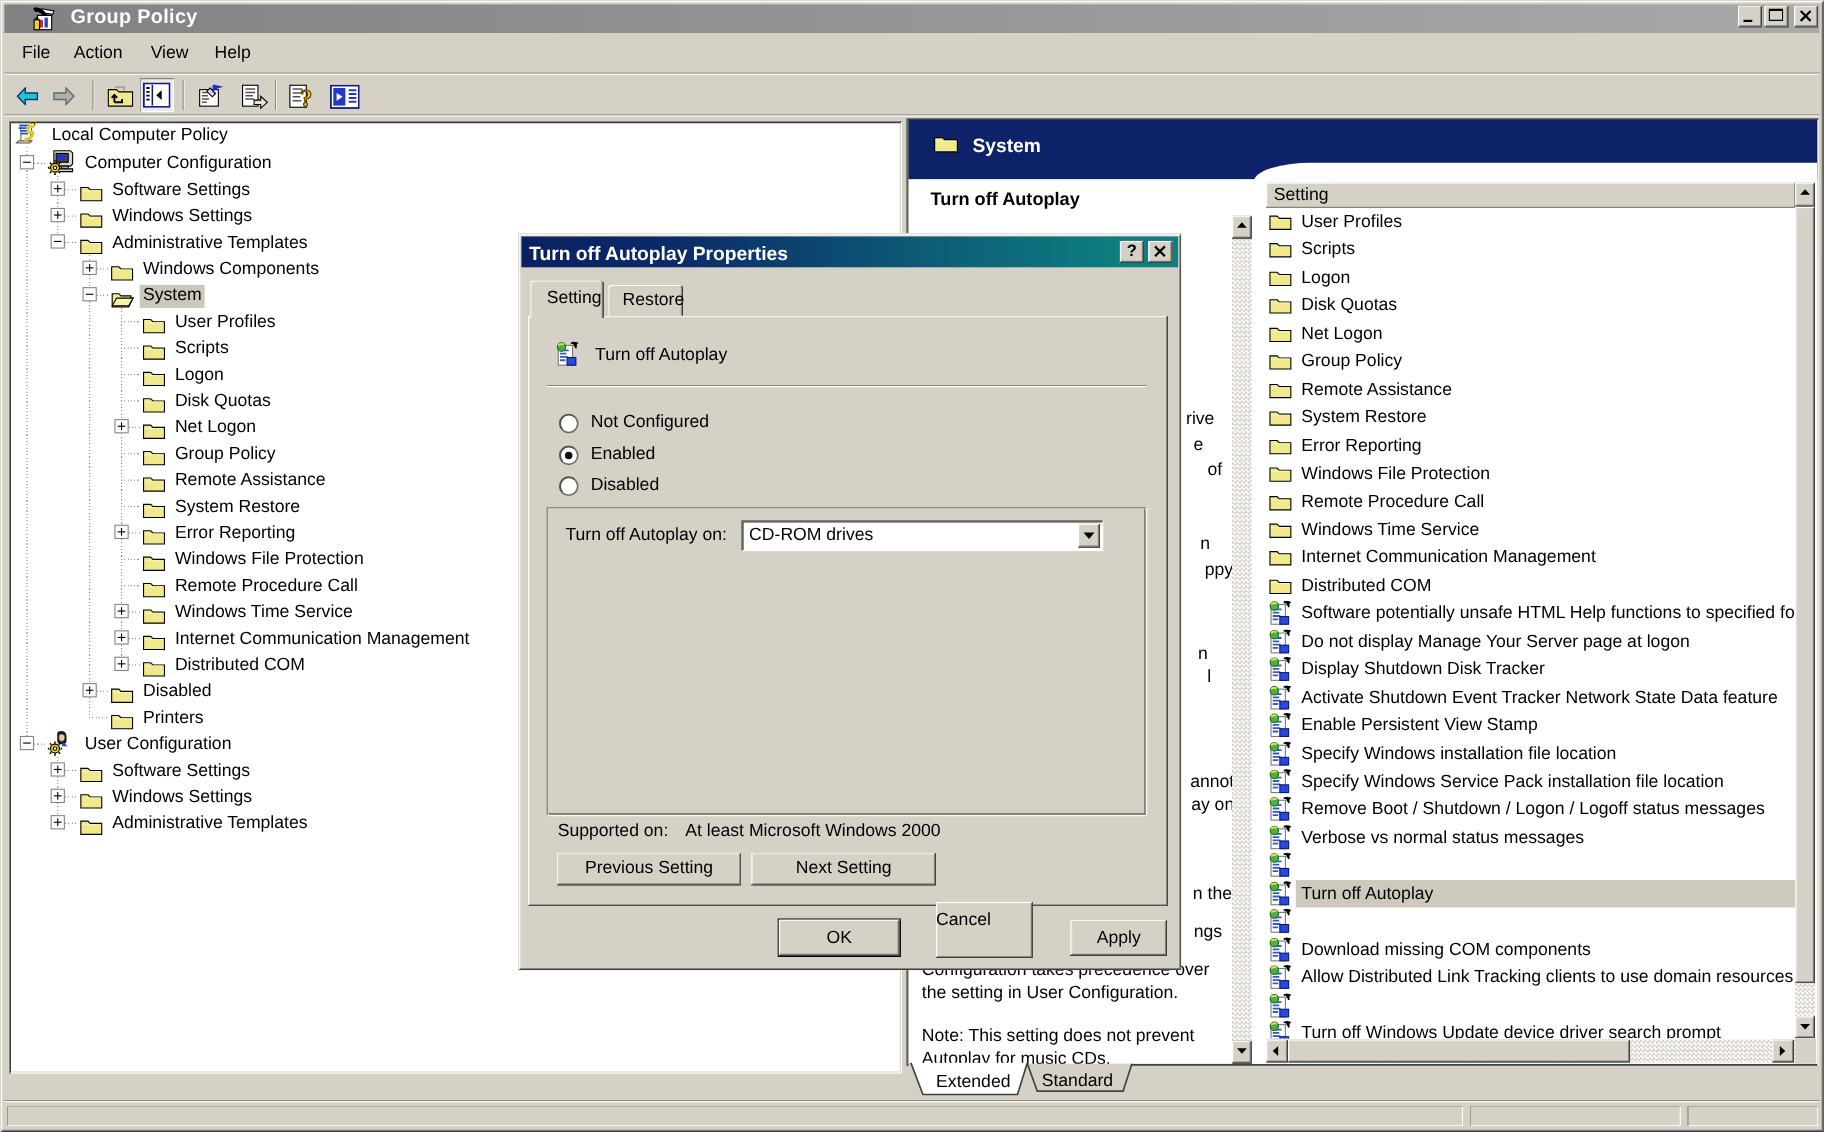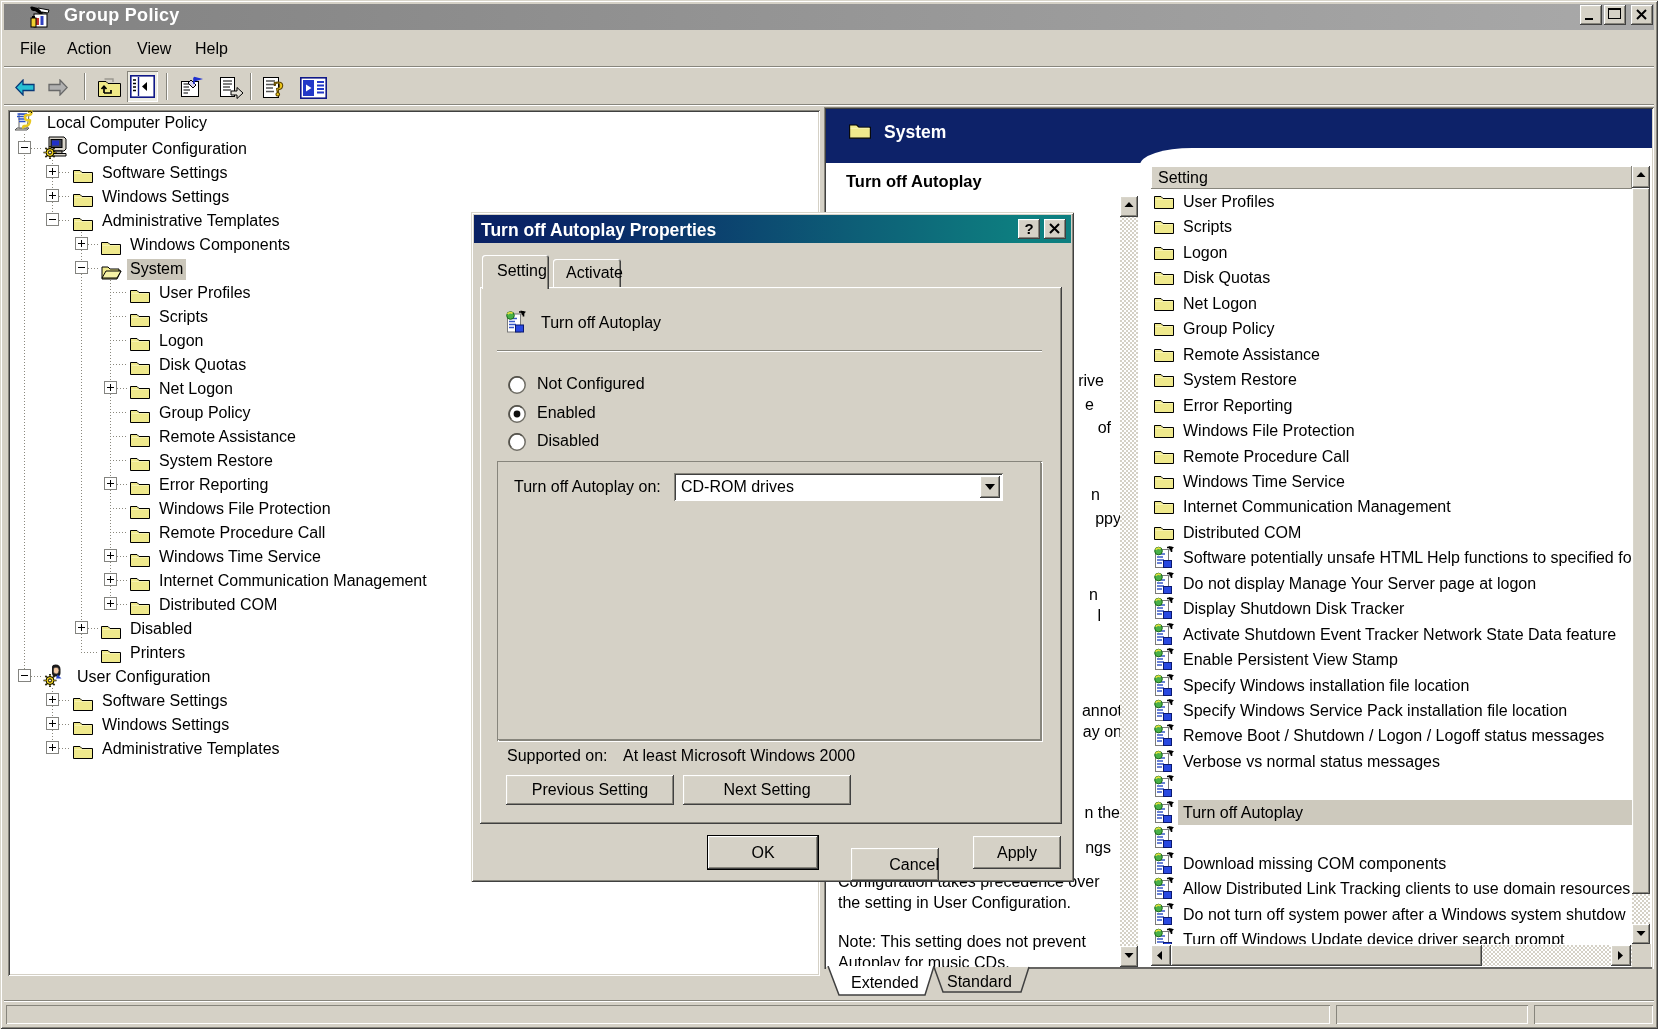--- a/index.html
+++ b/index.html
@@ -876,21 +876,20 @@
         <svg width="22" height="24" viewBox="0 0 22 24" style="display:block">
 <path d="M14 1.5 L18.5 1.5 L18.5 6" stroke="#000" stroke-width="1.6" fill="none"></path>
 <path d="M15.5 0 L21 1.2 L17 5 Z" fill="#000"></path>
 <rect x="2.5" y="3.5" width="13" height="18" fill="#fff" stroke="#7a7a7a"></rect>
 <path d="M4 8 L12 8 M4 11 L10 11 M4 14 L11 14 M4 17 L9 17" stroke="#3858c8" stroke-width="1.6"></path>
 <circle cx="5.5" cy="5" r="3.8" fill="#48b048" stroke="#1a6a1a"></circle>
 <path d="M2.6 3.6 a4 4 0 0 1 5 -0.8" stroke="#e0e040" stroke-width="1.8" fill="none"></path>
 <rect x="10.5" y="14.5" width="8" height="7" fill="#2848e0" stroke="#0a1870"></rect>
 </svg>
       </span>
-      <span style="position:relative;z-index:2;padding:0 2px">Do not turn off system power after a Windows system shutdow</span>
     </div>
 
 <div class="row" style="left:13px;top:739px;height:23px">
       <span style="margin-right:6px;position:relative;z-index:2">
         <svg width="22" height="24" viewBox="0 0 22 24" style="display:block">
 <path d="M14 1.5 L18.5 1.5 L18.5 6" stroke="#000" stroke-width="1.6" fill="none"></path>
 <path d="M15.5 0 L21 1.2 L17 5 Z" fill="#000"></path>
 <rect x="2.5" y="3.5" width="13" height="18" fill="#fff" stroke="#7a7a7a"></rect>
 <path d="M4 8 L12 8 M4 11 L10 11 M4 14 L11 14 M4 17 L9 17" stroke="#3858c8" stroke-width="1.6"></path>
 <circle cx="5.5" cy="5" r="3.8" fill="#48b048" stroke="#1a6a1a"></circle>
@@ -954,21 +953,21 @@
 <div class="ab raised" style="left:1044px;top:219px;width:22px;height:20px;z-index:52">
     <svg width="22" height="20" style="display:block">
       <path d="M6 5 L15 14 M15 5 L6 14" stroke="#000" stroke-width="2"></path>
     </svg>
   </div>
 
 <div class="ab" style="left:480px;top:287px;width:582px;height:537px;background:#d5d1c6;box-shadow:inset -1px -1px 0 #404040,inset 1px 1px 0 #fff,inset -2px -2px 0 #87857c,inset 2px 2px 0 #d9d6cb;z-index:51"></div>
 <div class="ab" style="left:482px;top:255px;width:67px;height:34px;background:#d5d1c6;border-top-left-radius:3px;border-top-right-radius:3px;box-shadow:inset 1px 1px 0 #fff,inset -1px 0 0 #404040,inset -2px 0 0 #87857c;z-index:53"></div>
 <div class="ab" style="left:497px;top:262px;z-index:54">Setting</div>
 <div class="ab" style="left:553px;top:259px;width:68px;height:28px;background:#d5d1c6;border-top-left-radius:3px;border-top-right-radius:3px;box-shadow:inset 1px 1px 0 #fff,inset -1px 0 0 #404040,inset -2px 0 0 #87857c;z-index:52"></div>
-<div class="ab" style="left:566px;top:264px;z-index:54">Activate</div>
+<div class="ab" style="left:566px;top:264px;z-index:54">Restore</div>
 
 <div class="ab" style="left:505px;top:310px;z-index:52">
     <svg width="22" height="25" viewBox="0 0 22 24" style="display:block">
 <path d="M14 1.5 L18.5 1.5 L18.5 6" stroke="#000" stroke-width="1.6" fill="none"></path>
 <path d="M15.5 0 L21 1.2 L17 5 Z" fill="#000"></path>
 <rect x="2.5" y="3.5" width="13" height="18" fill="#fff" stroke="#7a7a7a"></rect>
 <path d="M4 8 L12 8 M4 11 L10 11 M4 14 L11 14 M4 17 L9 17" stroke="#3858c8" stroke-width="1.6"></path>
 <circle cx="5.5" cy="5" r="3.8" fill="#48b048" stroke="#1a6a1a"></circle>
 <path d="M2.6 3.6 a4 4 0 0 1 5 -0.8" stroke="#e0e040" stroke-width="1.8" fill="none"></path>
 <rect x="10.5" y="14.5" width="8" height="7" fill="#2848e0" stroke="#0a1870"></rect>
@@ -1013,14 +1012,14 @@
     </svg>
   </div>
 
 <div class="ab" style="left:507px;top:747px;z-index:52">Supported on:</div>
 <div class="ab" style="left:623px;top:747px;z-index:52">At least Microsoft Windows 2000</div>
 <div class="ab raised" style="left:506px;top:775px;width:168px;height:30px;z-index:52;text-align:center;line-height:30px">Previous Setting</div>
 <div class="ab raised" style="left:683px;top:775px;width:168px;height:30px;z-index:52;text-align:center;line-height:30px">Next Setting</div>
 <div class="ab" style="left:707px;top:835px;width:112px;height:35px;border:1px solid #000;z-index:52">
     <div class="raised" style="width:110px;height:33px;text-align:center;line-height:33px">OK</div>
   </div>
-<div class="ab raised" style="left:851px;top:848px;width:88px;height:33px;z-index:52;text-align:right;line-height:33px">Cancel</div>
+<div class="ab raised" style="left:851px;top:820px;width:88px;height:51px;z-index:52;text-align:left;line-height:33px">Cancel</div>
 <div class="ab raised" style="left:973px;top:836px;width:88px;height:33px;z-index:52;text-align:center;line-height:33px">Apply</div>
 
 </body></html>

